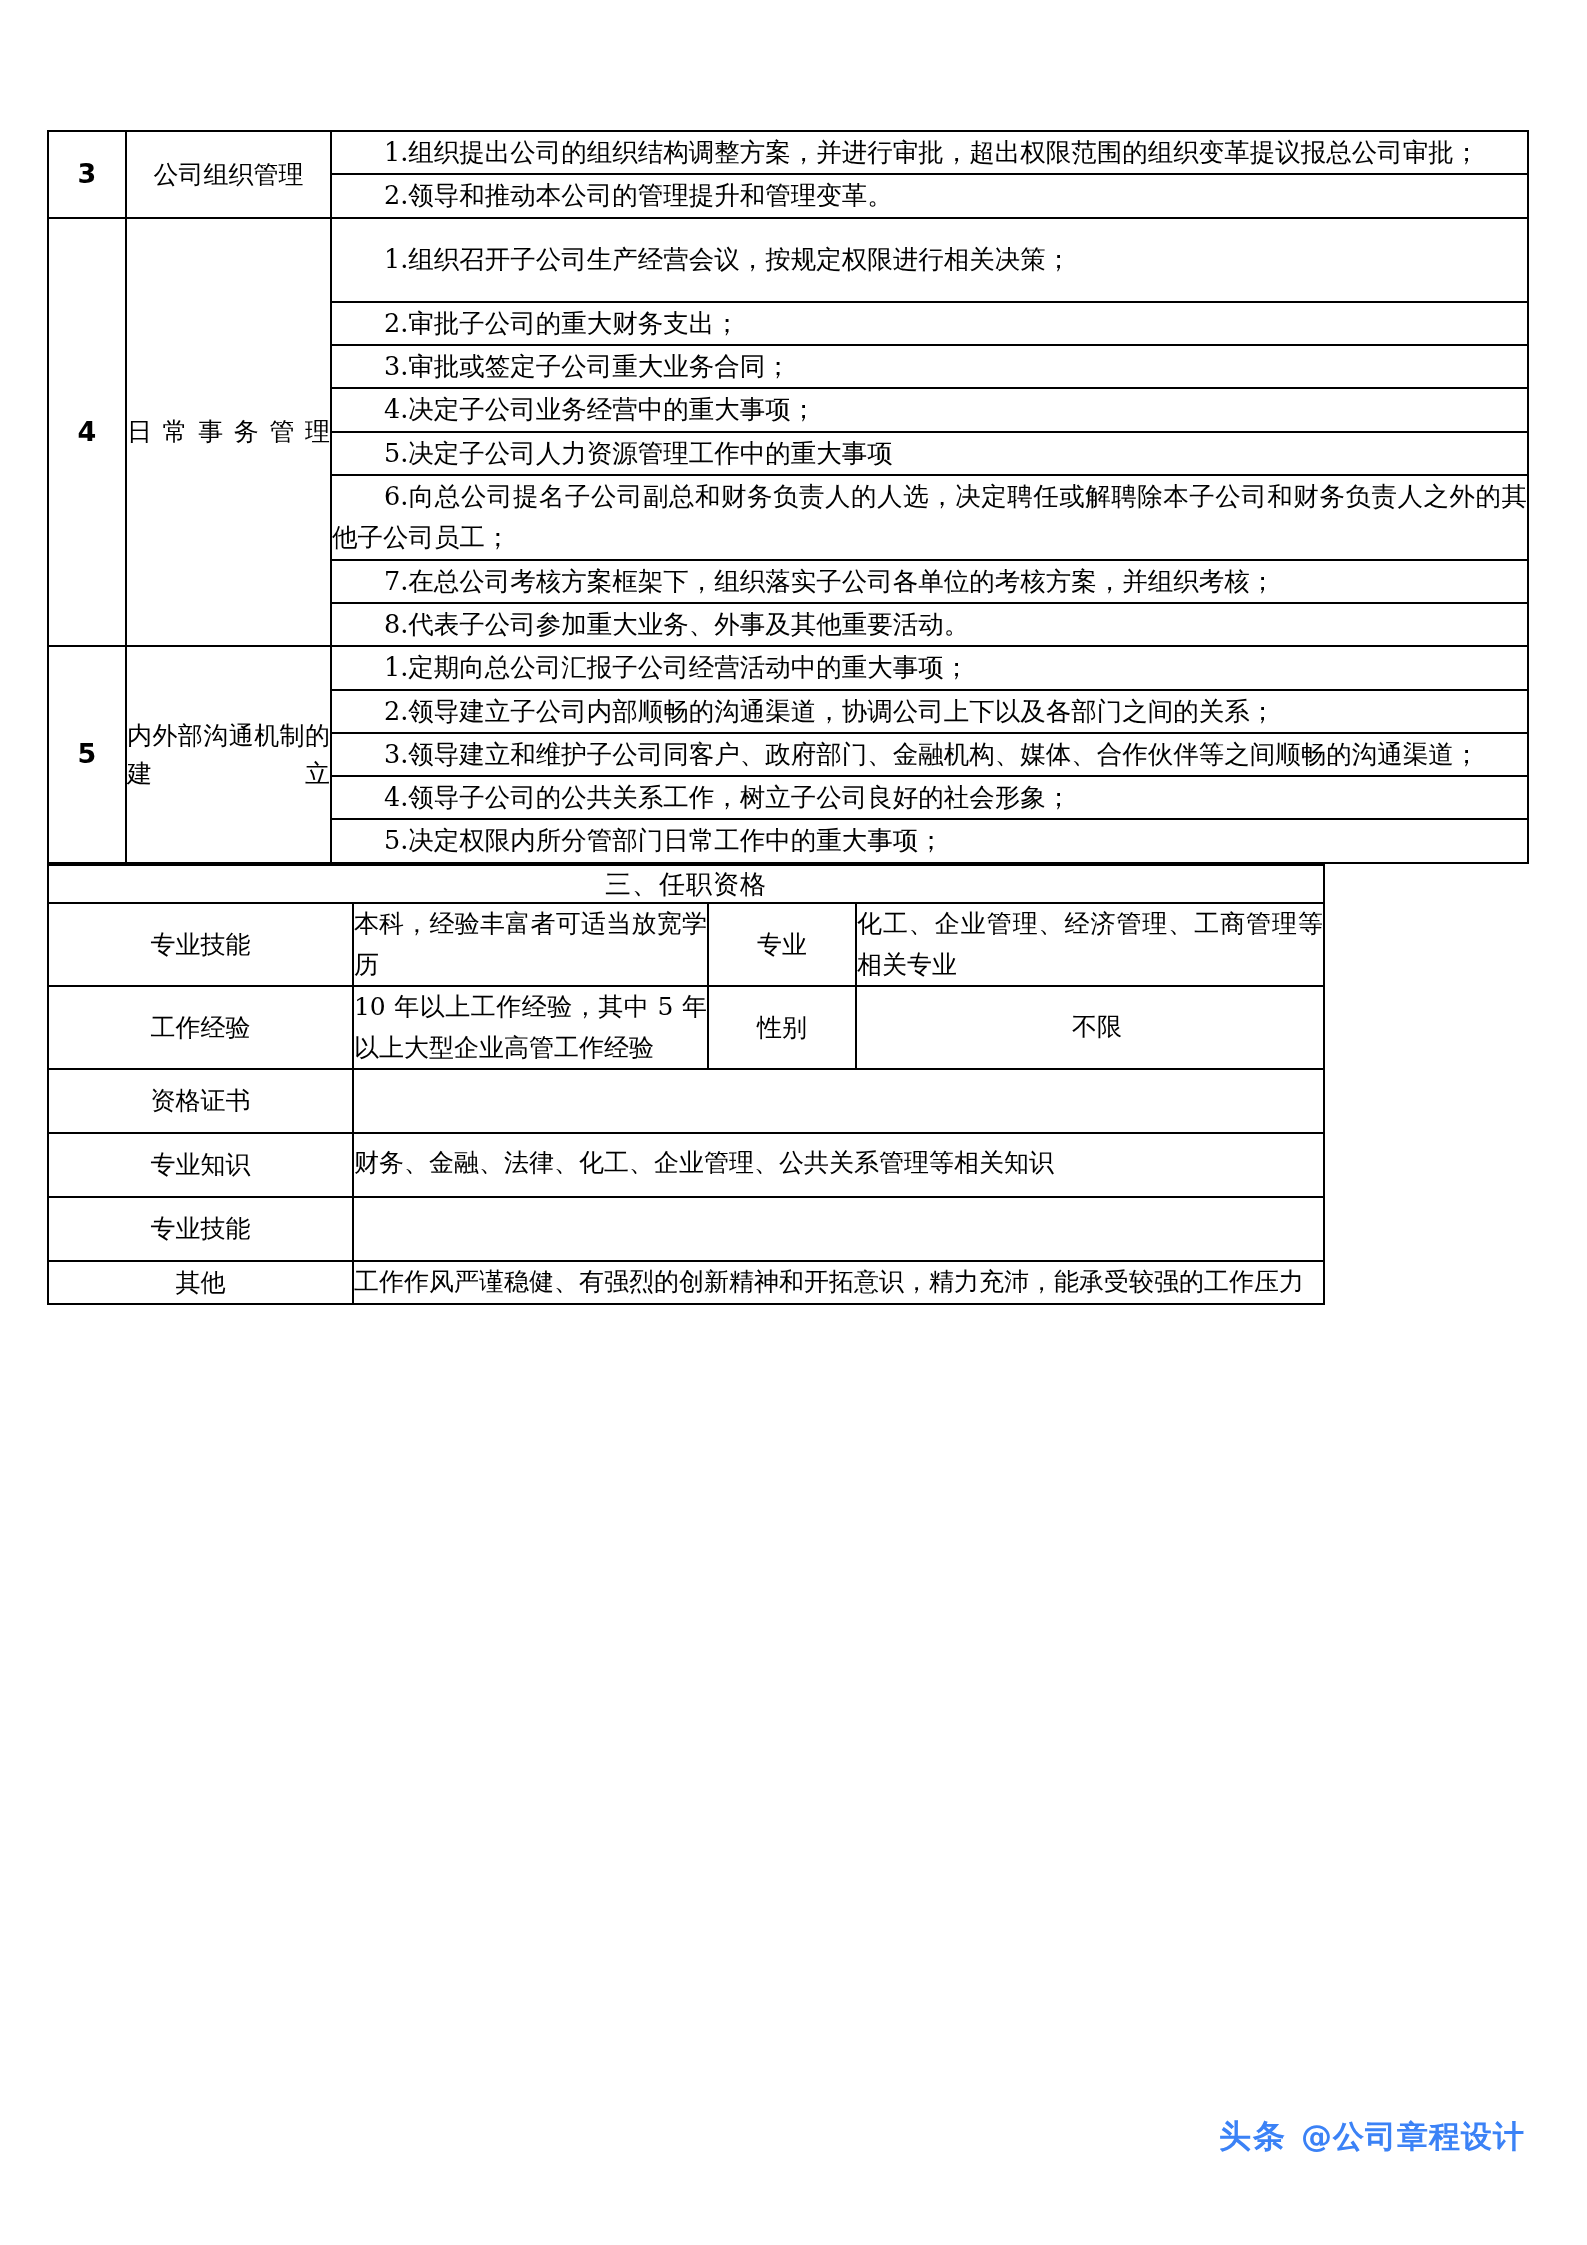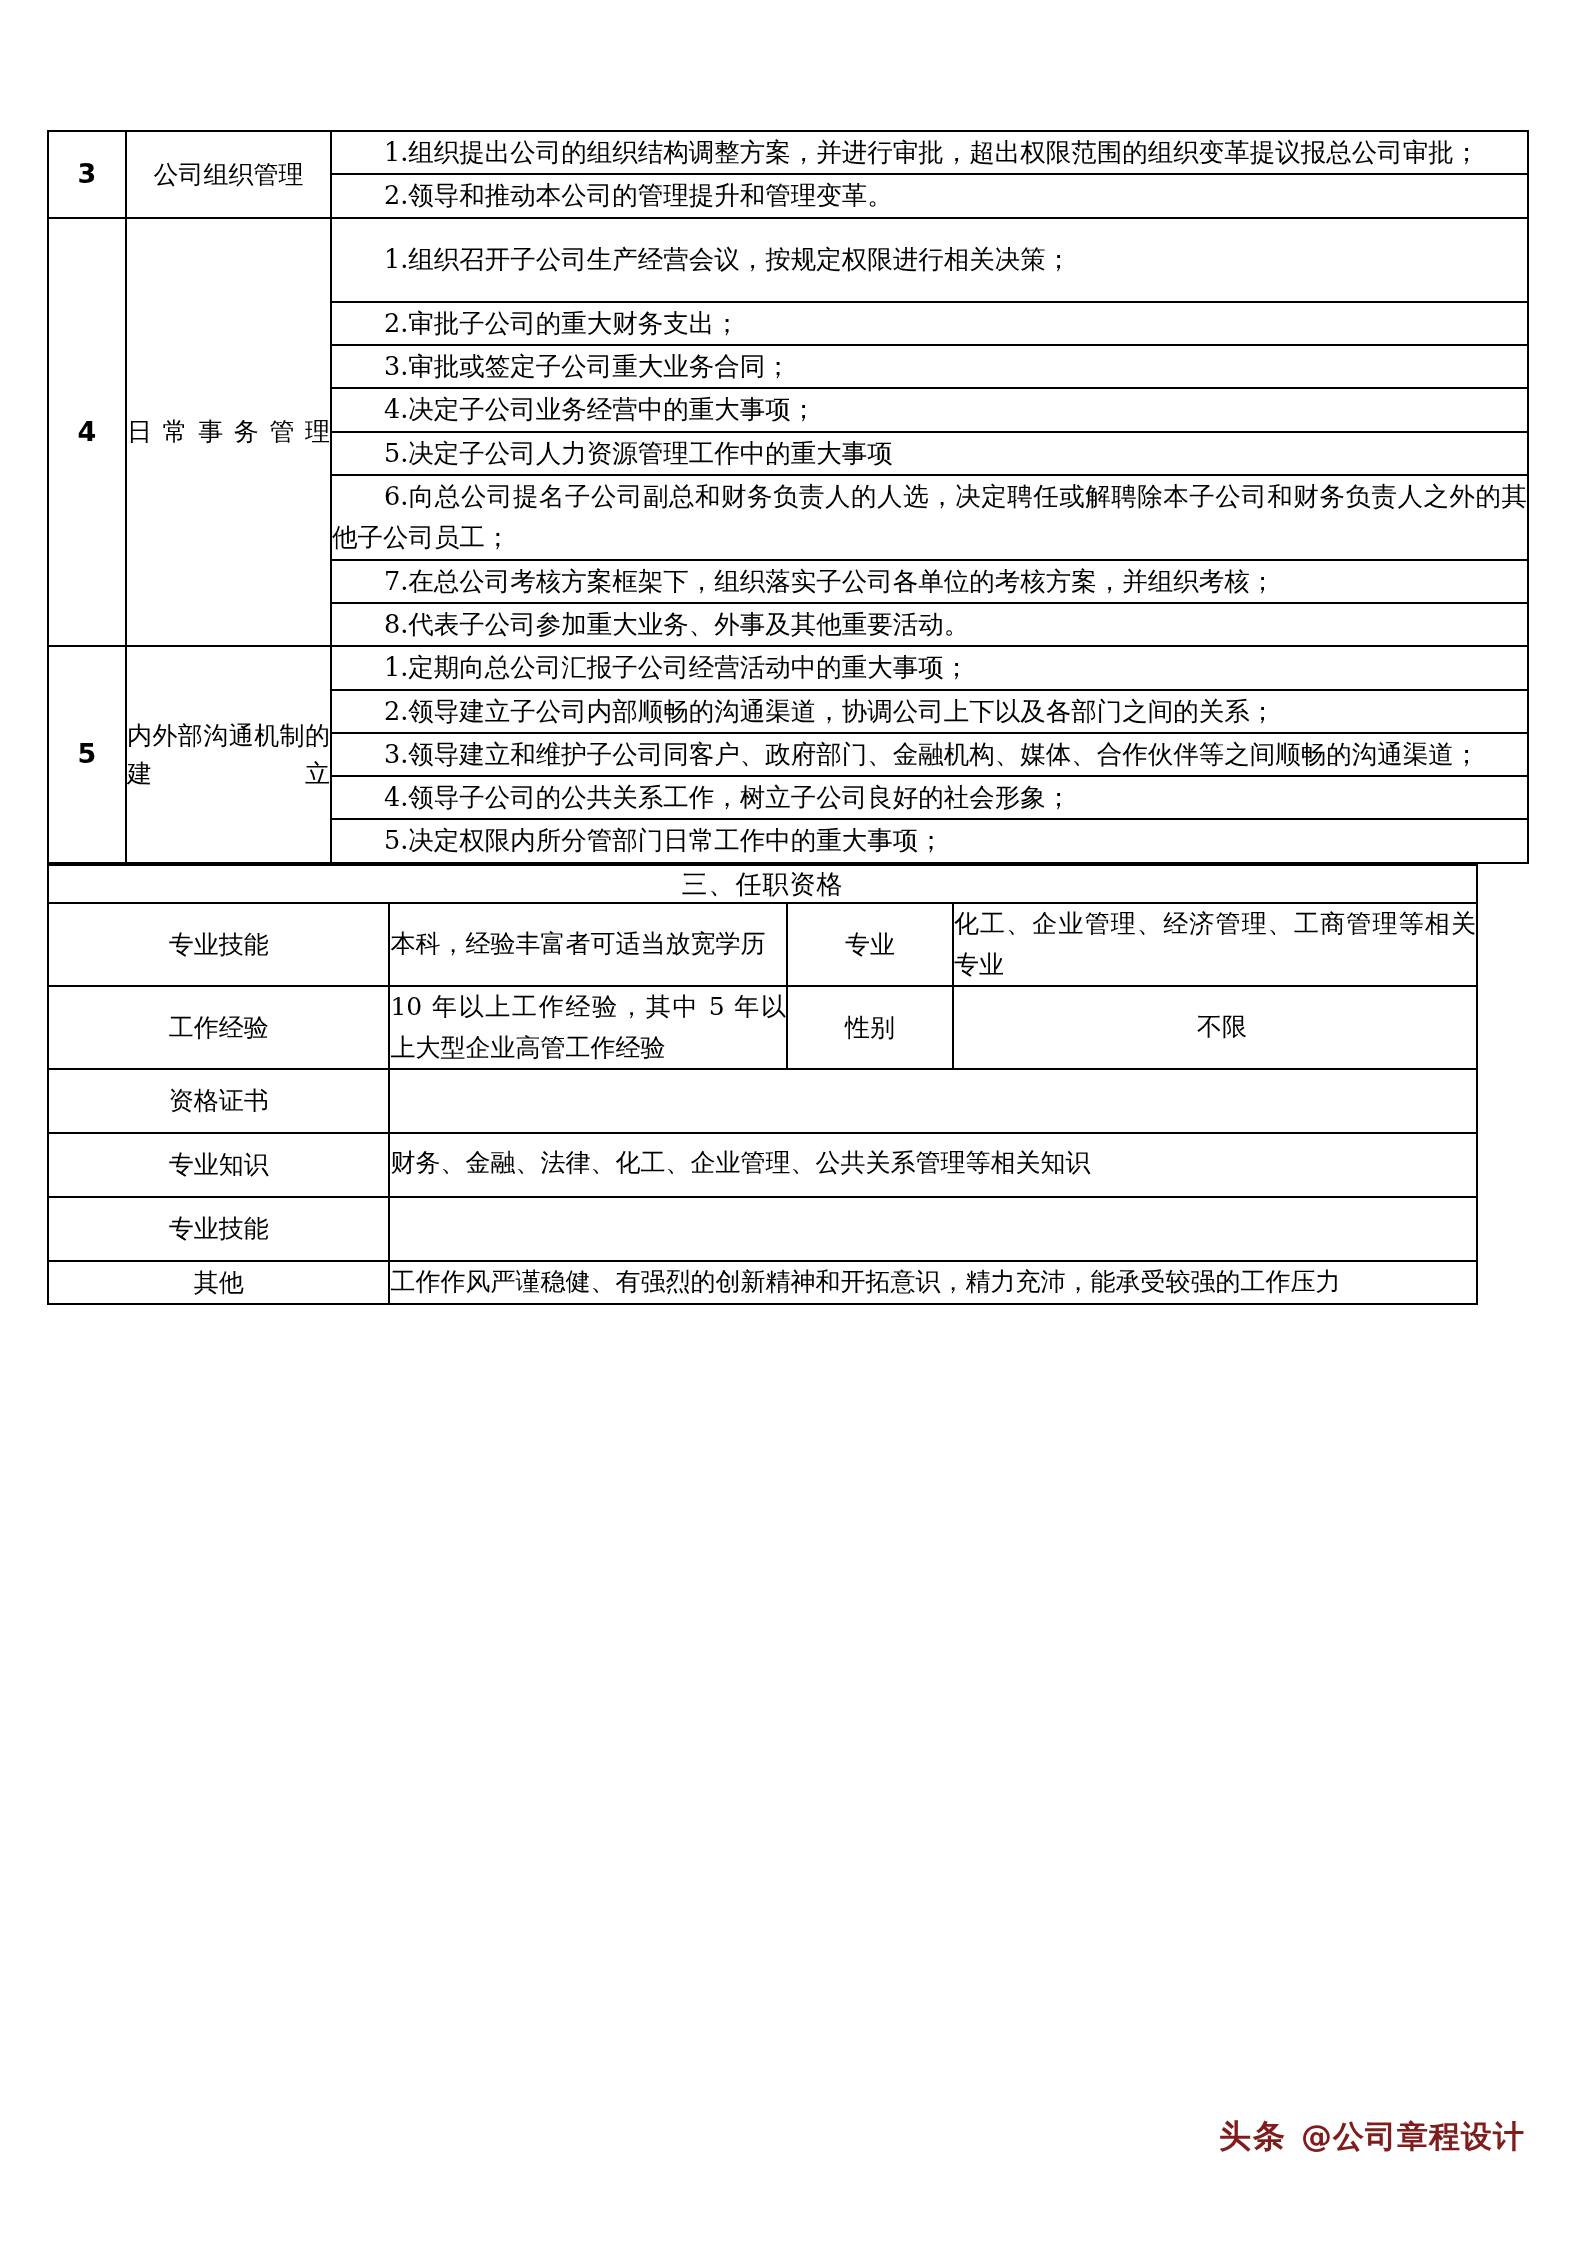--- a/index.html
+++ b/index.html
@@ -26,21 +26,21 @@
 
   .sheet {
     position: absolute;
     left: 47px;
     top: 130px;
     width: 1480px;
   }
 
   table.doc {
     border-collapse: collapse;
-    width: 1431px;
+    width: 1278px;
     table-layout: fixed;
   }
 
   table.doc td {
     border: 2.5px solid #000;
     vertical-align: middle;
     padding: 0;
     background: #fff;
   }
 
@@ -117,21 +117,21 @@
   }
 
   .watermark {
     position: absolute;
     right: 62px;
     bottom: 86px;
     display: flex;
     align-items: center;
     gap: 14px;
     font-family: "DejaVu Sans", "Liberation Sans", sans-serif;
-    color: #7f1d1d;
+    color: #3b82f6;
     margin-left: 36px;
   }
   .wm-logo {
     font-size: 32px;
     font-weight: 700;
     letter-spacing: 2px;
   }
   .wm-text {
     font-size: 31px;
     font-weight: 700;

